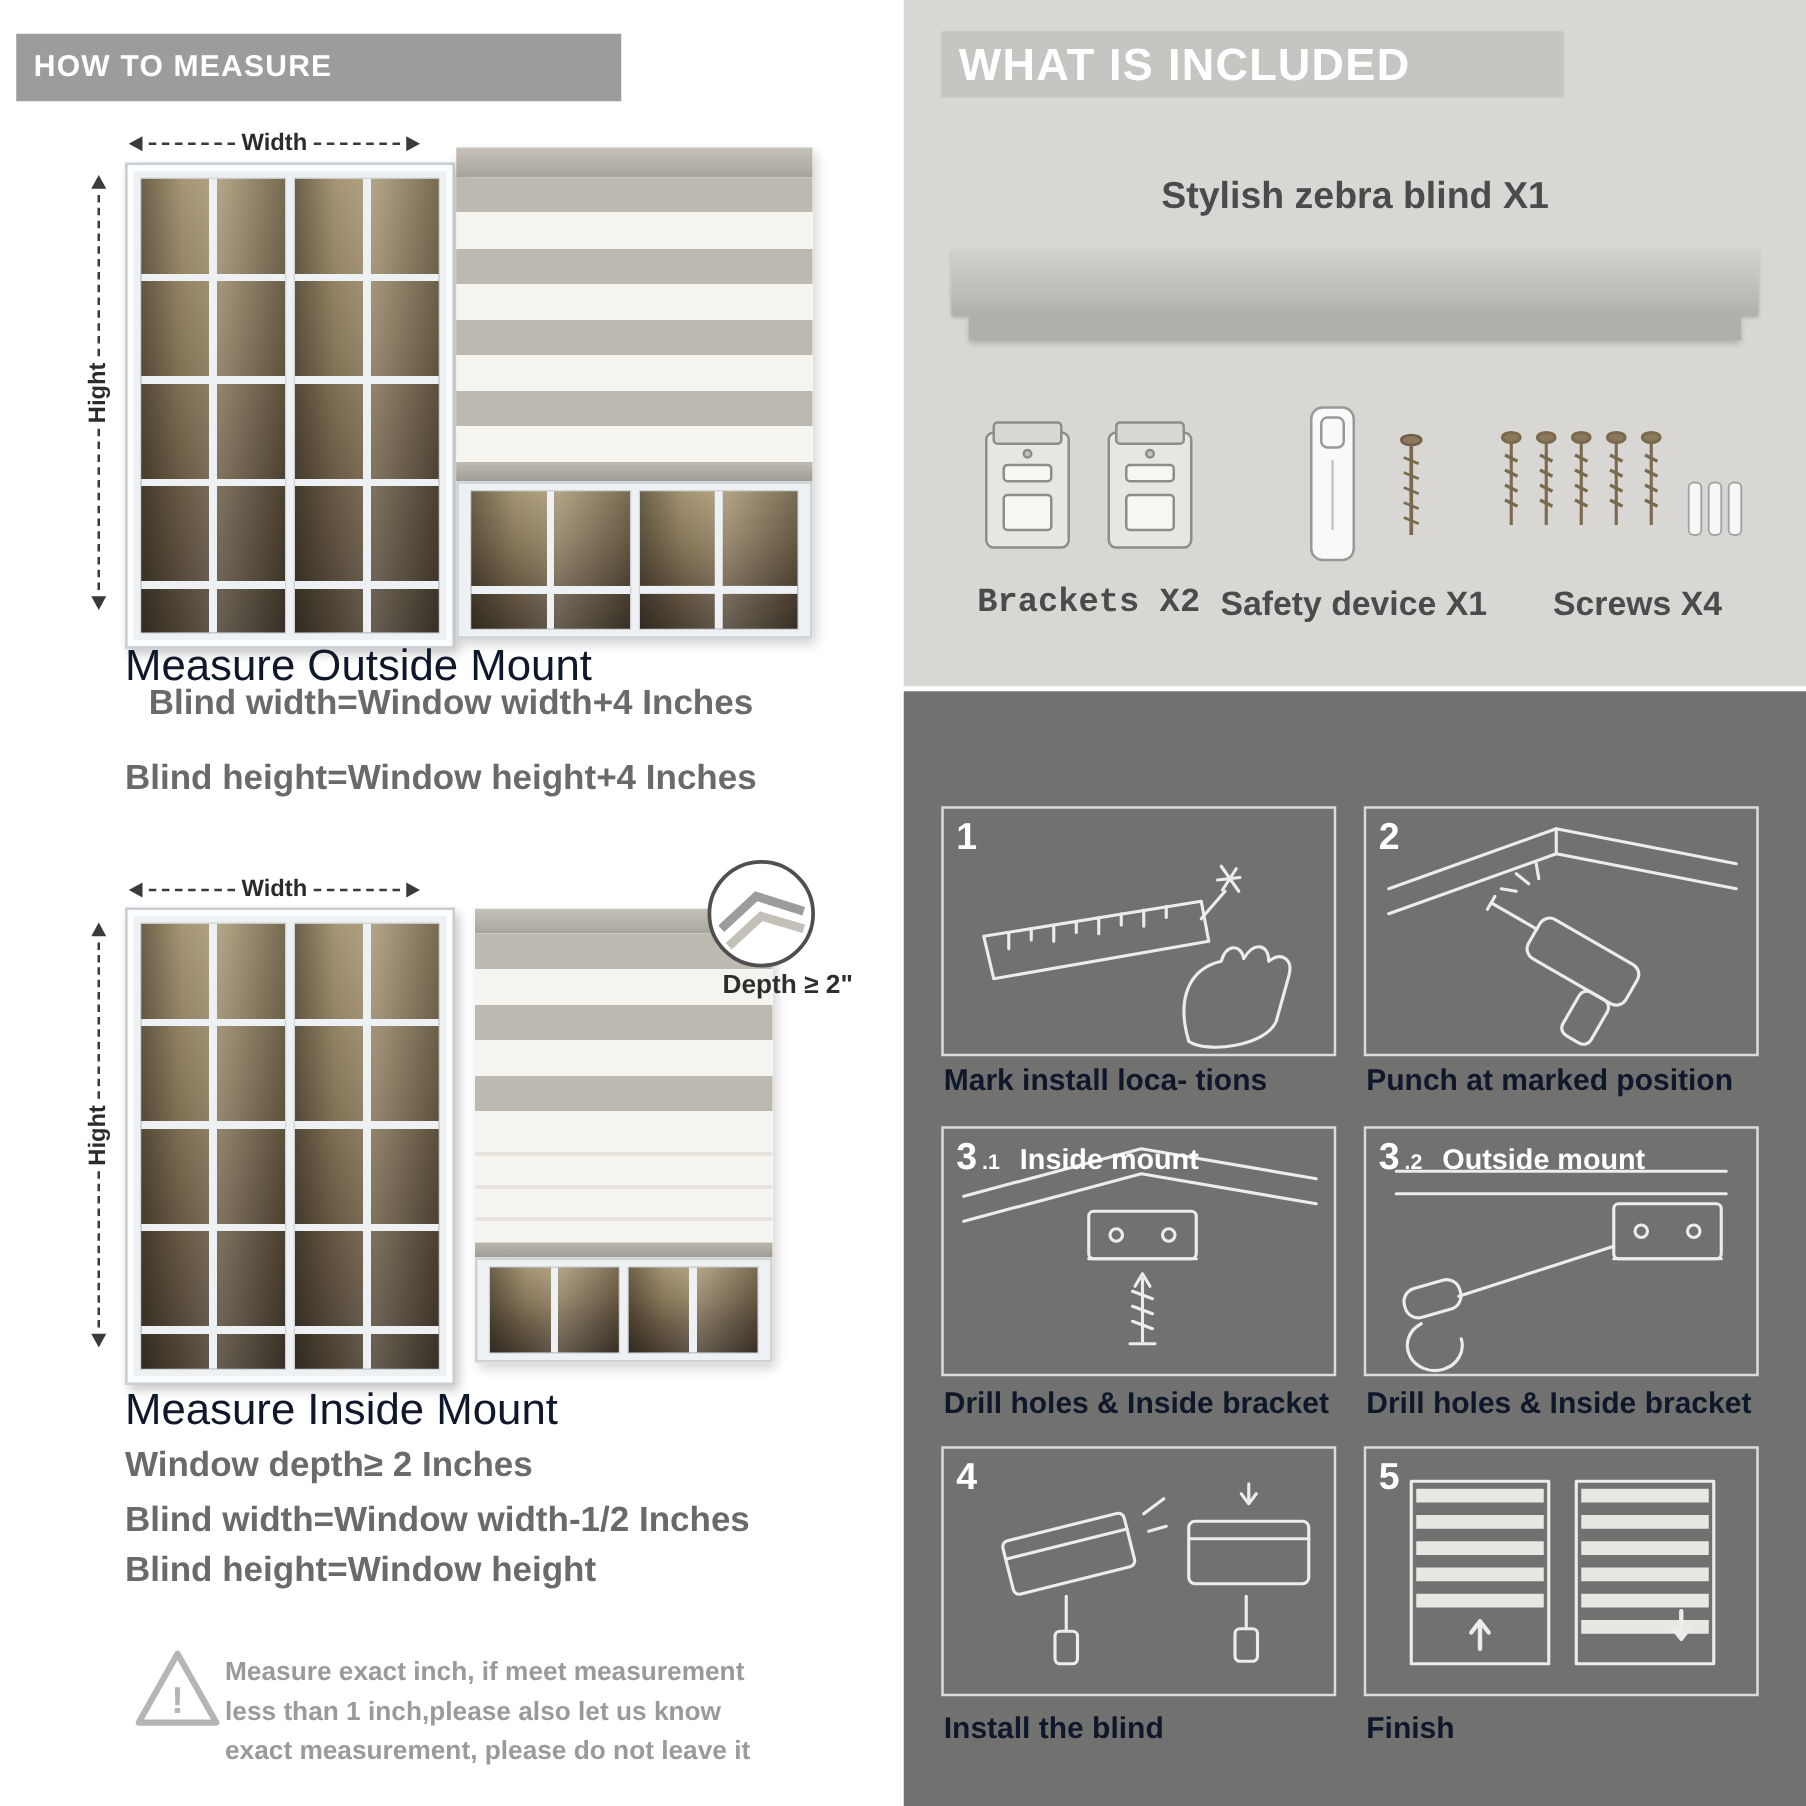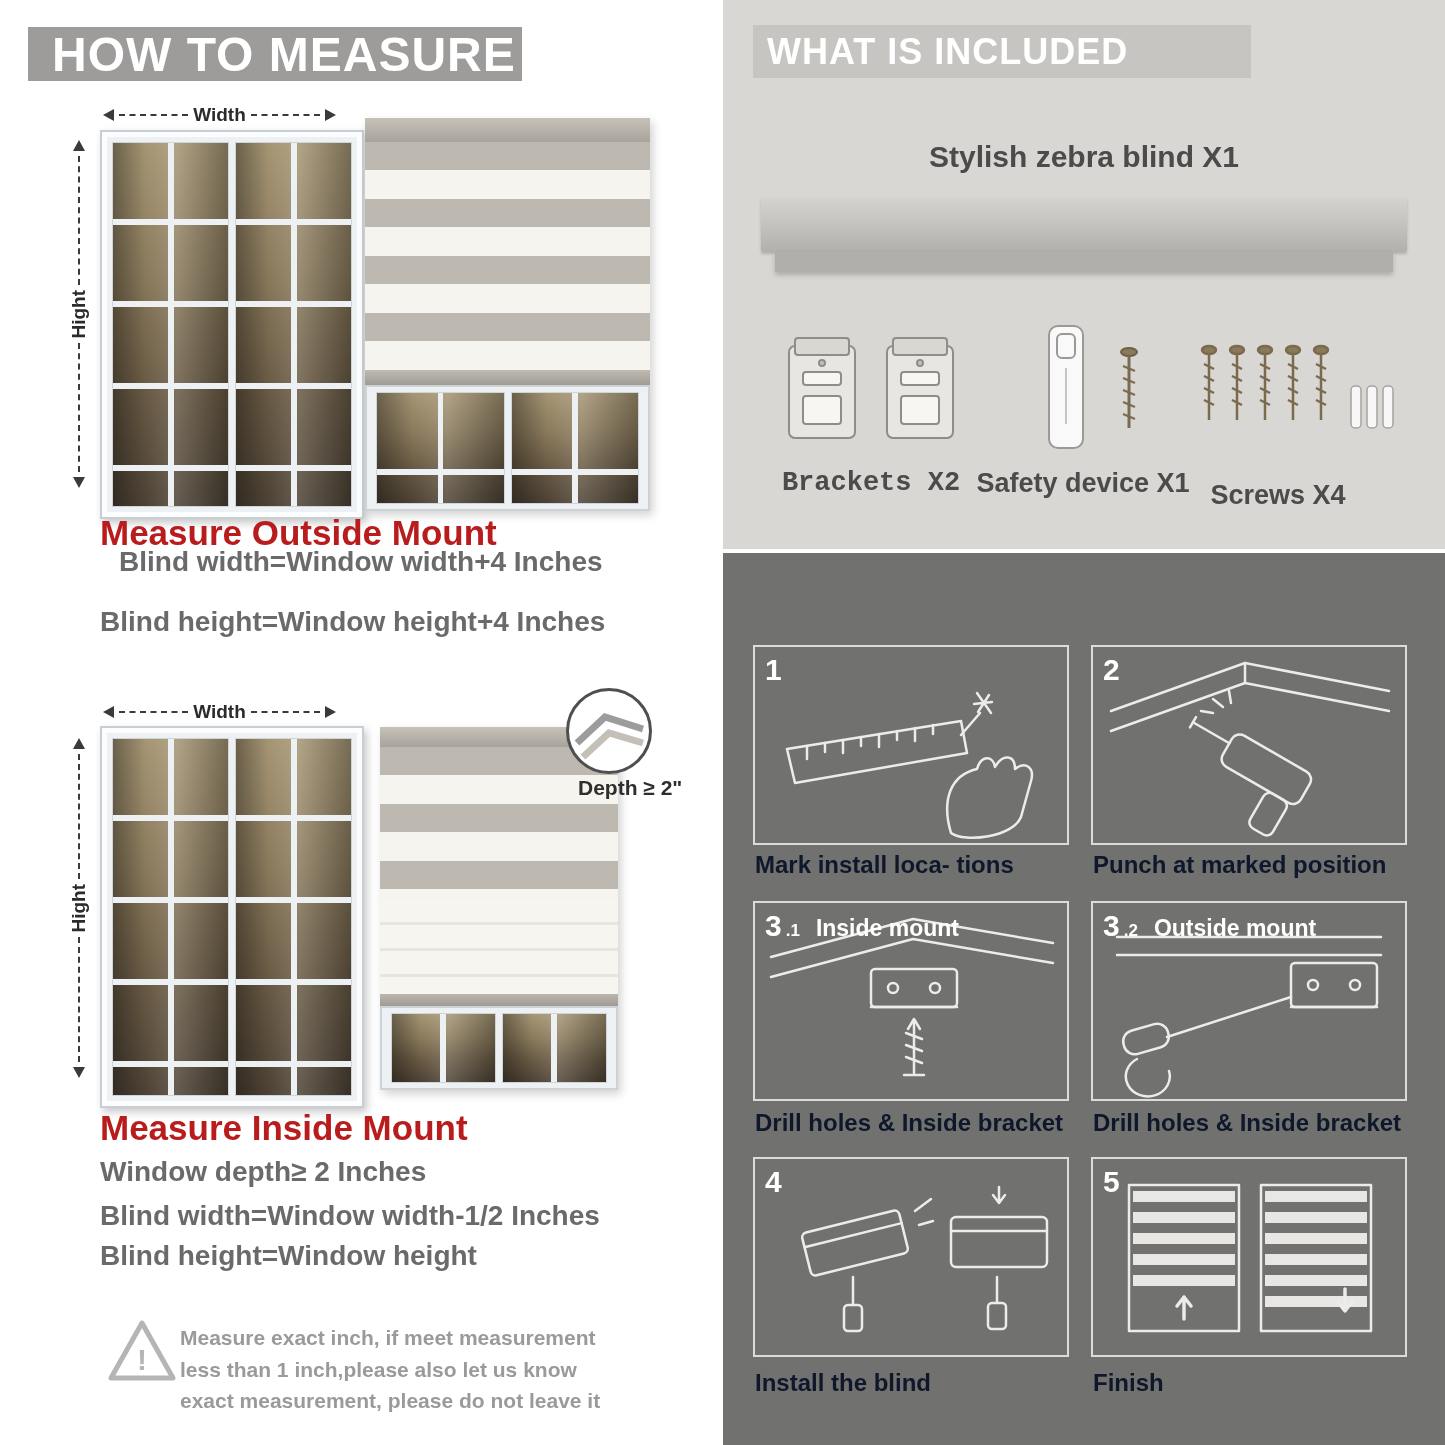--- a/index.html
+++ b/index.html
@@ -1,23 +1,23 @@
 <!DOCTYPE html>
 <html><head>
 <meta charset="utf-8">
 <style>
   html,body{margin:0;padding:0;}
   body{width:1445px;height:1445px;background:#ffffff;font-family:"Liberation Sans",sans-serif;position:relative;overflow:hidden;}
   .stage{position:absolute;left:0;top:0;width:1445px;height:1445px;}
 
   
-  .left-header{position:absolute;left:28px;top:27px;width:470px;height:54px;background:#9d9c9a;color:#ffffff;
-    font-size:48px;font-weight:bold;letter-spacing:1px;display:flex;align-items:center;padding-left:24px;}
-
-  .measure-title{position:absolute;font-size:35px;font-weight:bold;color:#b91c1c;}
+  .left-header{position:absolute;left:13px;top:27px;width:470px;height:54px;background:#9d9c9a;color:#ffffff;
+    font-size:24px;font-weight:bold;letter-spacing:1px;display:flex;align-items:center;padding-left:14px;}
+
+  .measure-title{position:absolute;font-size:35px;font-weight:normal;color:#0f172a;}
   .measure-line{position:absolute;font-size:28px;font-weight:bold;color:#6a6a6a;}
 
   
   .h-arrow{position:absolute;display:flex;align-items:center;gap:5px;color:#2b2b2b;font-weight:bold;font-size:19px;}
   .h-arrow .line{flex:1;height:0;border-top:2px dashed #3a3a3a;}
   .v-arrow{position:absolute;display:flex;flex-direction:column;align-items:center;gap:5px;color:#2b2b2b;font-weight:bold;font-size:19px;width:26px;}
   .v-arrow .vline{flex:1;width:0;border-left:2px dashed #3a3a3a;}
   .v-arrow .vlabel{writing-mode:vertical-rl;transform:rotate(180deg);}
   .tri{width:0;height:0;}
   .tri.left{border-top:6px solid transparent;border-bottom:6px solid transparent;border-right:11px solid #3a3a3a;}
@@ -229,21 +229,21 @@
       </g>
       <g stroke="#a5a3a0" stroke-width="1.5" fill="rgba(255,255,255,0.8)">
         <rect x="158" y="56" width="10" height="42" rx="4"></rect>
         <rect x="174" y="56" width="10" height="42" rx="4"></rect>
         <rect x="190" y="56" width="10" height="42" rx="4"></rect>
       </g>
     </svg>
 
     <div class="included-label" style="left:40px;width:216px;font-family:Liberation Mono, monospace;">Brackets X2</div>
     <div class="included-label" style="left:250px;width:220px;">Safety device X1</div>
-    <div class="included-label" style="left:460px;width:190px;margin-top:12px;">Screws X4</div>
+    <div class="included-label" style="left:492px;width:190px;">Screws X4</div>
   </div>
 
   <div class="right-bottom">
 
     <div class="step-box" style="left:30px;top:92px;">
       <svg class="ill" viewBox="0 0 312 196">
         <path d="M32,102 L206,74 L212,106 L40,136 Z"></path>
         <path d="M52,99 v13 M70,96 v9 M88,93 v13 M106,90 v9 M124,87 v13 M142,84 v9 M160,81 v13 M178,78 v9"></path>
         <path d="M222,46 l14,20 M234,48 l-11,17 M219,57 l18,-2"></path>
         <path d="M225,66 L206,88"></path>

